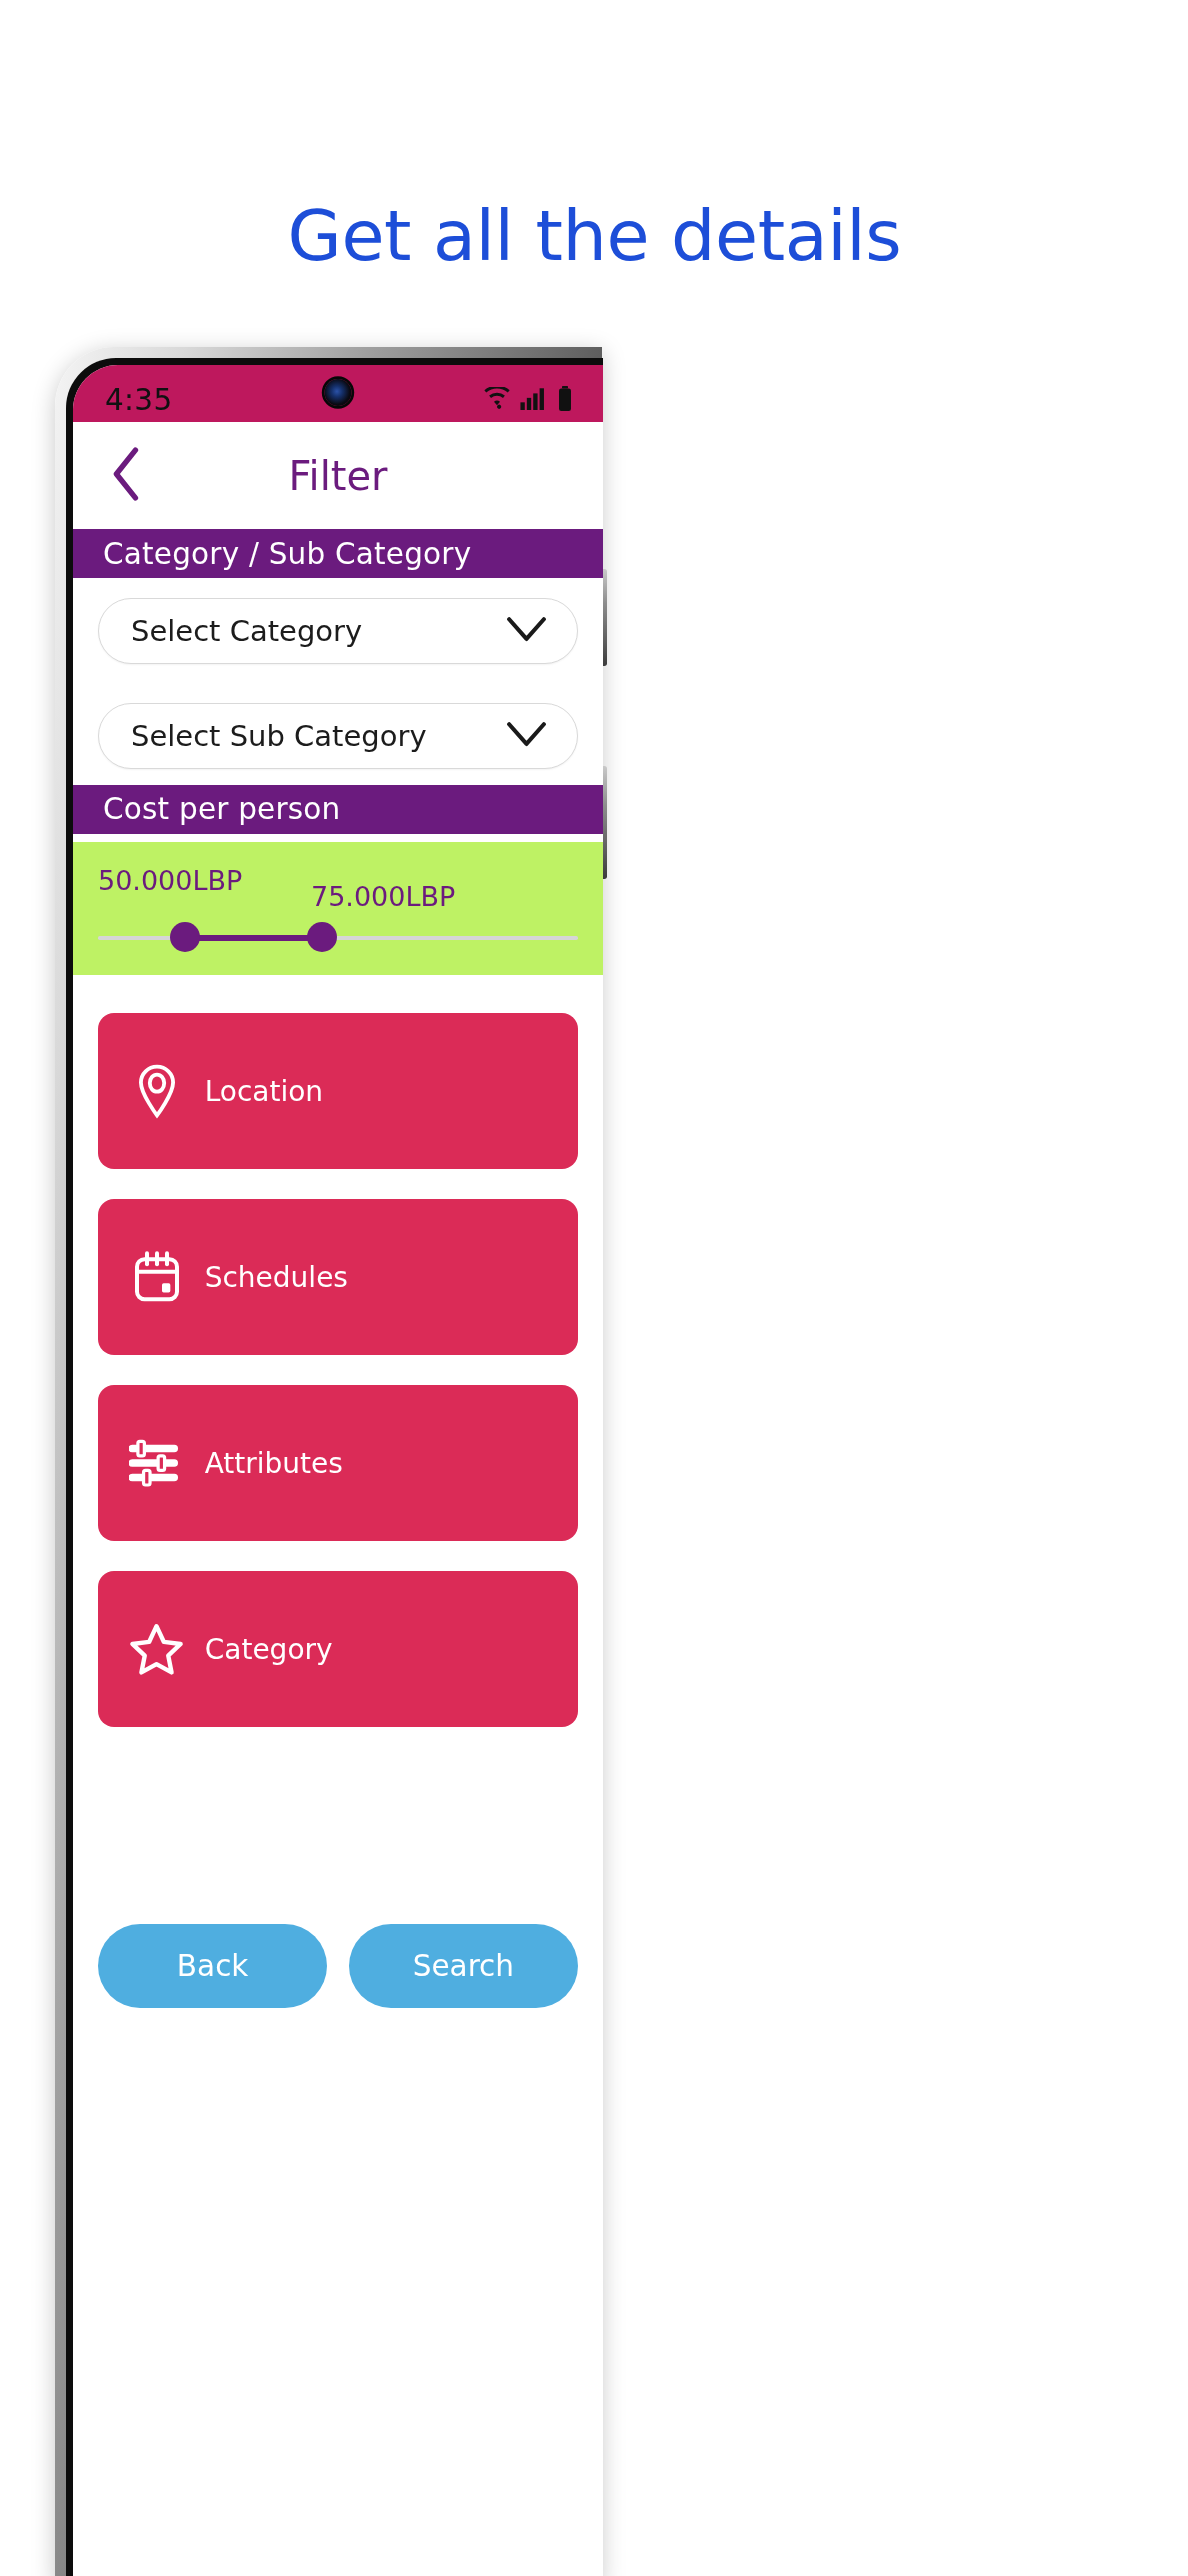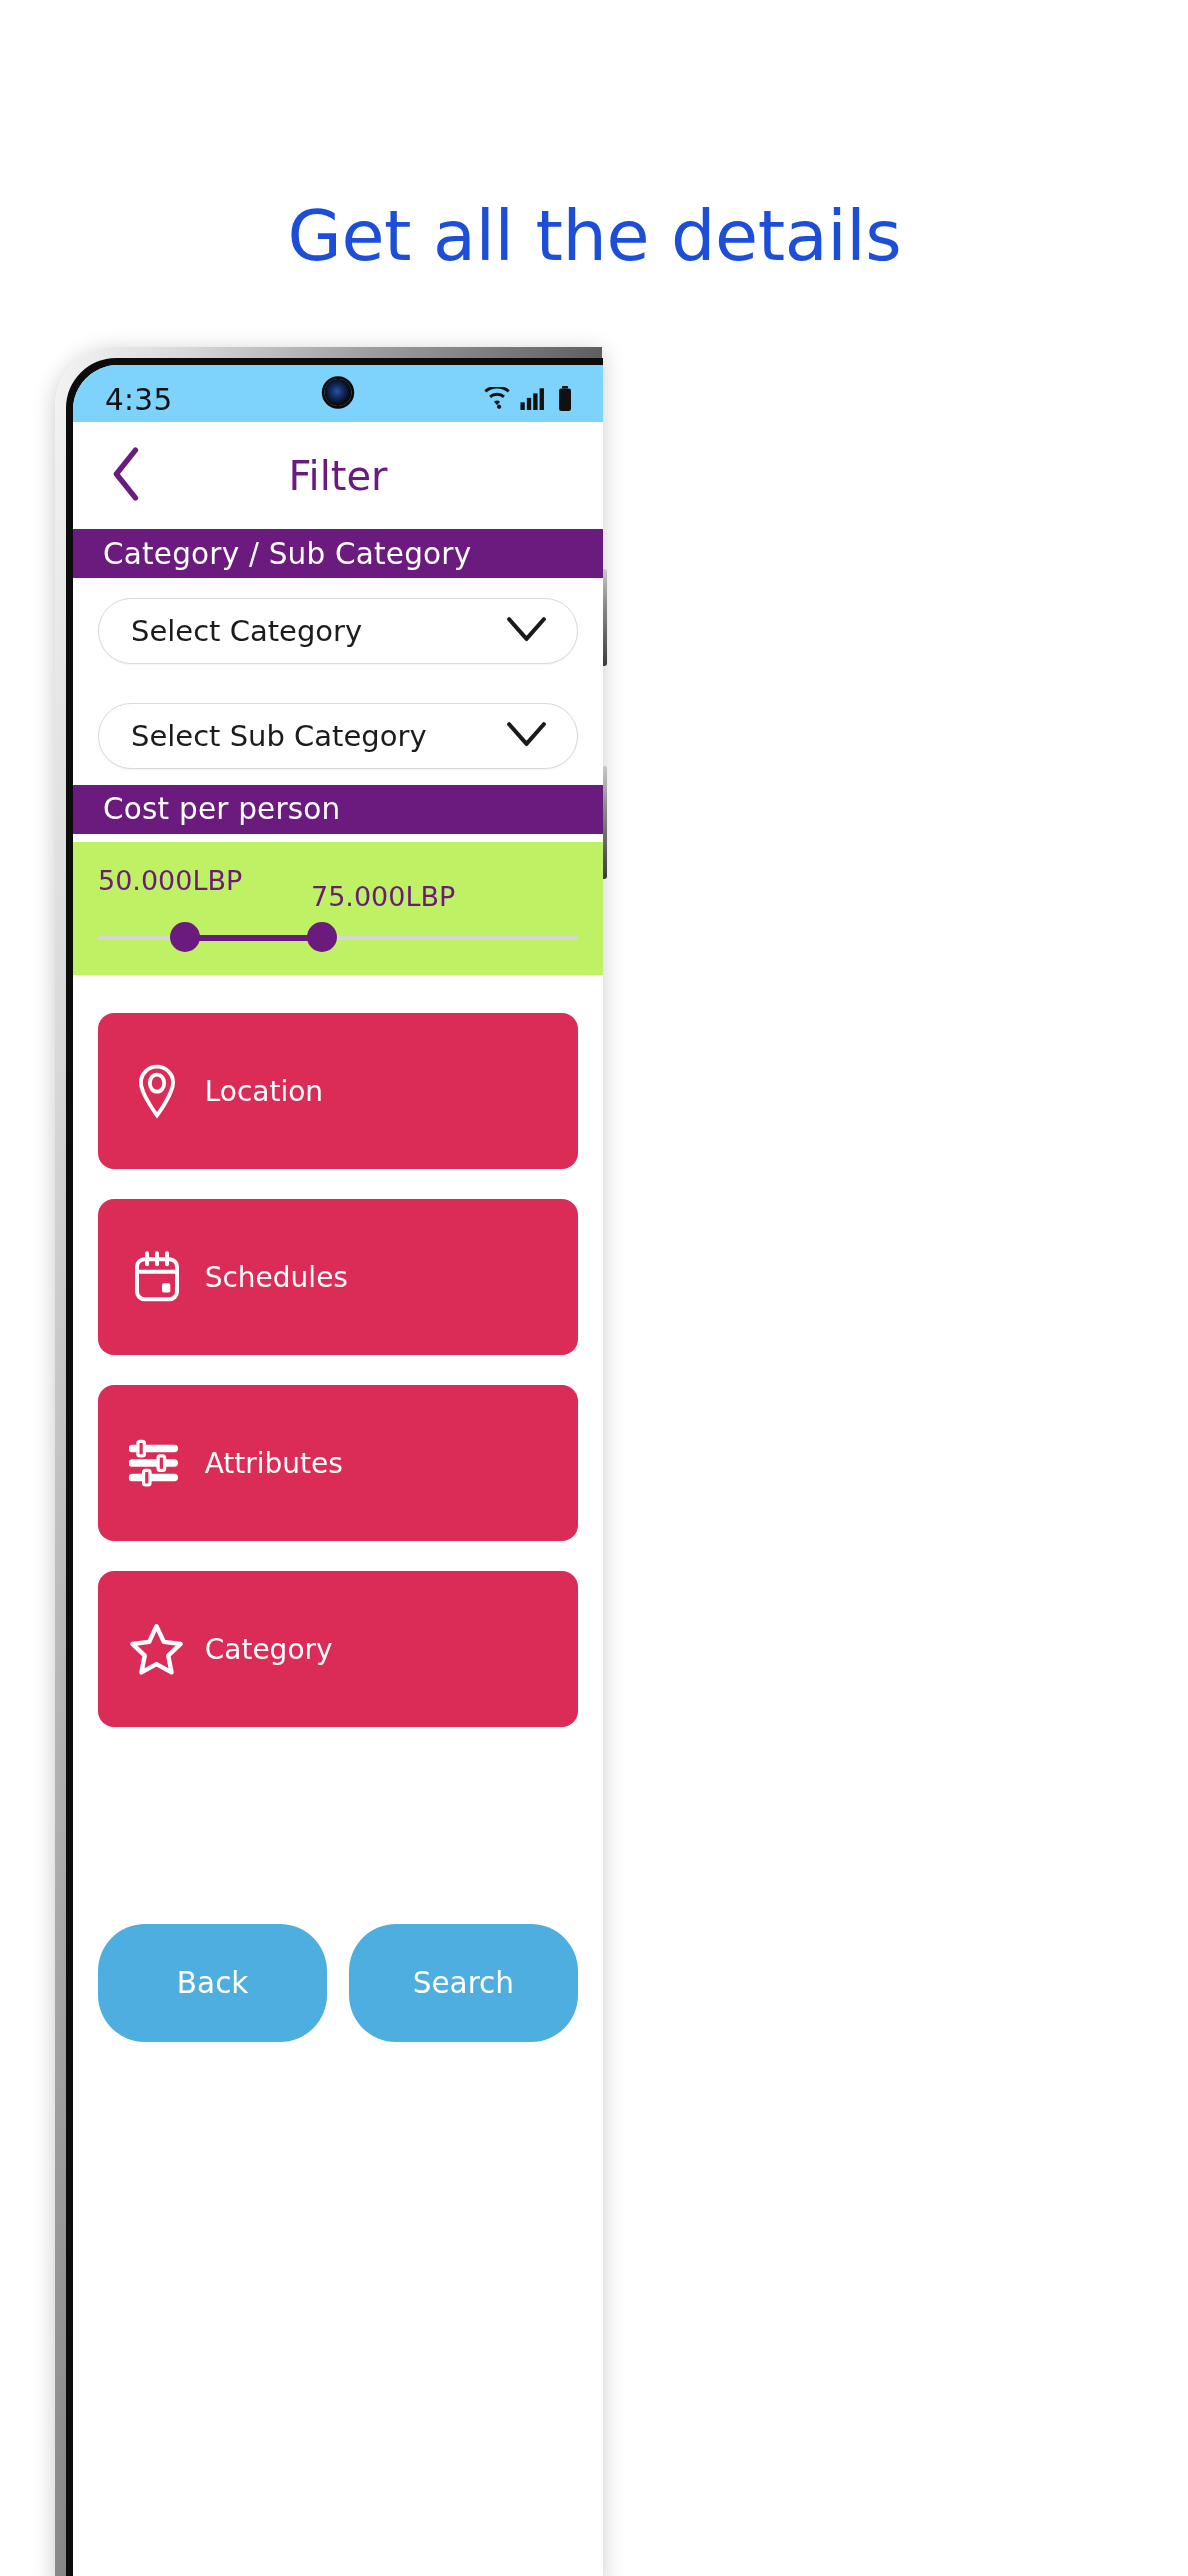--- a/index.html
+++ b/index.html
@@ -77,21 +77,21 @@
 
   
   .status-bar {
     position: relative;
     height: 57px;
     width: 100%;
     padding: 12px 30px 0 32px;
     display: flex;
     align-items: center;
     justify-content: space-between;
-    background: #7dd3fc;
+    background: #be185d;
   }
   .status-time {
     font-size: 29.5px;
     font-weight: 500;
     color: #111111;
     letter-spacing: 0.3px;
   }
   .status-icons {
     display: flex;
     align-items: center;
@@ -250,21 +250,21 @@
   
   .bottom-buttons {
     padding: 0 25px;
     margin-top: 197px;
     display: grid;
     grid-template-columns: 1fr 1fr;
     gap: 21.5px;
     background: #fff;
   }
   .pill-btn {
-    height: 118px;
+    height: 84px;
     border-radius: 47px;
     background: #4FAEE0;
     display: flex;
     align-items: center;
     justify-content: center;
     color: #ffffff;
     font-size: 29.5px;
     border: none;
     cursor: pointer;
     font-family: "DejaVu Sans", sans-serif;

